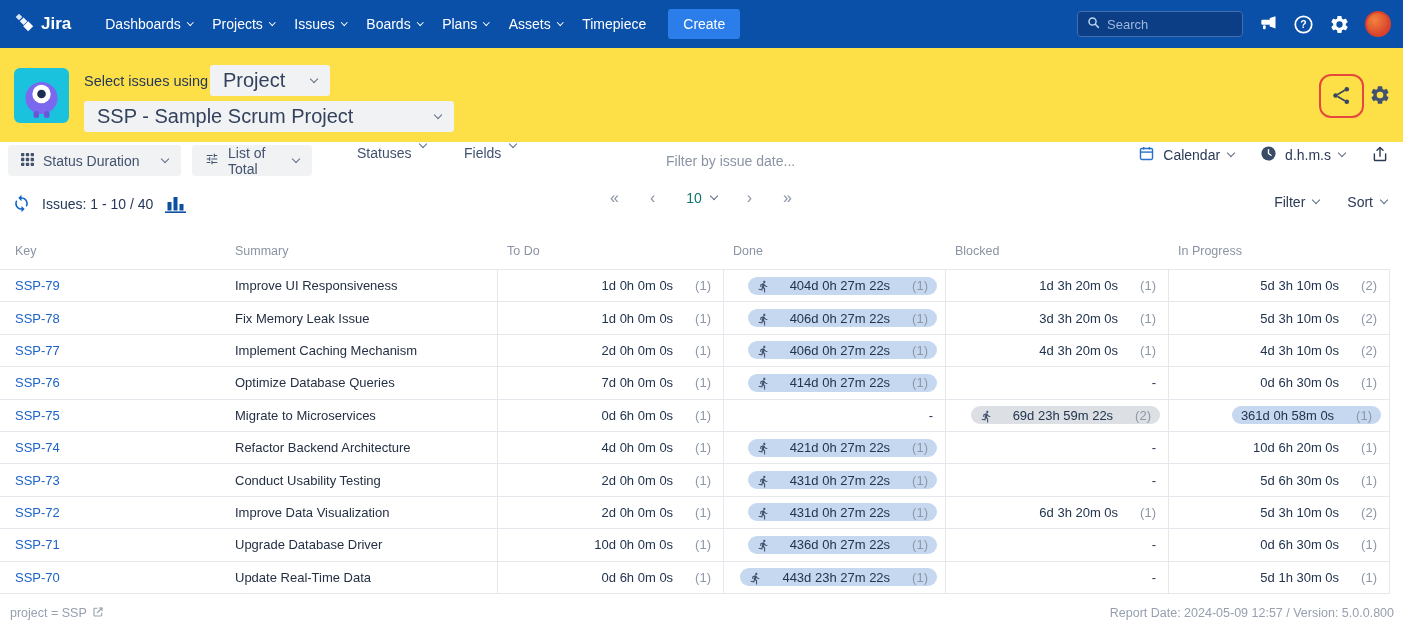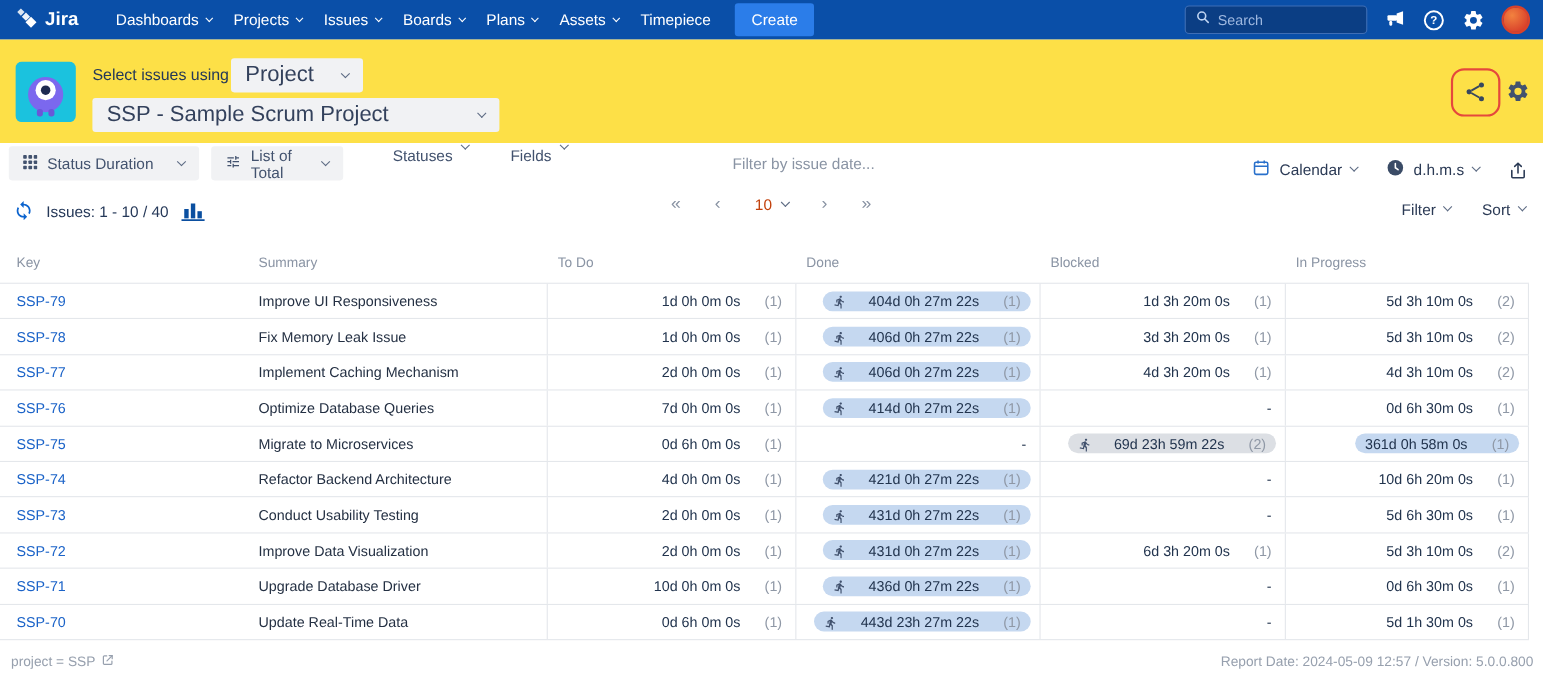--- a/index.html
+++ b/index.html
@@ -5,21 +5,21 @@
   * { margin:0; padding:0; box-sizing:border-box; }
   html,body { width:1403px; height:620px; background:#fff; overflow:hidden;
     font-family:"Liberation Sans", sans-serif; color:#253858; }
 
   .chev{display:inline-block;width:6px;height:6px;border-right:1.7px solid currentColor;
     border-bottom:1.7px solid currentColor;transform:rotate(45deg);flex:none;margin-top:-4px}
   .chev.sm{width:4.5px;height:4.5px;border-width:1.5px}
   .slate{color:#5E6C84}
 
   
-  .navbar{height:36px;background:var(--navbar-bg,#0A4FA8);display:flex;align-items:center;
+  .navbar{height:48px;background:var(--navbar-bg,#0A4FA8);display:flex;align-items:center;
     padding:0 12px 0 14px;}
   .brand{display:flex;align-items:center;gap:7px;color:#fff;font-size:17px;font-weight:bold;
     margin-right:24px;cursor:pointer}
   .nav-item{color:#fff;font-size:14px;margin:0 10px;display:flex;align-items:center;gap:7px;cursor:pointer;white-space:nowrap}
   .create-btn{background:var(--create-btn,#2B7DE9);color:#fff;font-size:14px;border:none;
     border-radius:3px;padding:7px 15px;margin-left:12px;cursor:pointer;font-family:inherit}
   .nav-right{margin-left:auto;display:flex;align-items:center;gap:15px}
   .search-box{display:flex;align-items:center;background:#0B3E84;border:1px solid #3F6EB5;
     border-radius:4px;height:26px;width:166px;padding:0 9px;gap:7px}
   .search-box input{background:transparent;border:none;outline:none;color:#fff;font-size:13px;
@@ -42,31 +42,31 @@
   .share-btn{position:absolute;left:1330px;top:36px;cursor:pointer}
   .sel-gear{position:absolute;left:1369px;top:36px;cursor:pointer}
 
   
   .toolbar{position:relative;height:38px;background:#fff}
   .tb-btn{position:absolute;top:3px;height:31px;background:#F1F2F4;border-radius:3px;
     display:flex;align-items:center;gap:9px;padding:0 13px;font-size:14px;color:#42526E;cursor:pointer}
   .tb-plain{position:absolute;top:3px;height:31px;display:flex;align-items:flex-start;gap:9px;
     font-size:14px;color:#42526E;cursor:pointer}
   .date-filter{position:absolute;left:666px;top:11px;font-size:14px;color:#8A94A4;cursor:text}
-  .tb-right{position:absolute;right:14px;top:3px;height:31px;display:flex;align-items:flex-end;gap:26px}
+  .tb-right{position:absolute;right:14px;top:3px;height:31px;display:flex;align-items:flex-start;gap:26px}
   .tb-right .item{display:flex;align-items:center;gap:8px;color:#2B3A55;font-size:14px;cursor:pointer}
 
   
   .pager{position:relative;height:52px;background:#fff}
   .pager-left{position:absolute;left:12px;top:13px;display:flex;align-items:center;gap:11px;
     font-size:14px;color:#253858}
   .pager-center{position:absolute;left:0;right:0;top:9px;display:flex;justify-content:center;
     align-items:center;gap:30px;color:#8A94A4;font-size:16px}
   .pg-arrow{cursor:pointer;user-select:none;letter-spacing:1px}
-  .pg-size{display:flex;align-items:center;gap:9px;color:#c2410c;font-size:14px;cursor:pointer}
+  .pg-size{display:flex;align-items:center;gap:9px;color:#0f766e;font-size:14px;cursor:pointer}
   .pager-right{position:absolute;right:16px;top:14px;display:flex;gap:28px}
   .pager-right .item{display:flex;align-items:center;gap:8px;color:#2B3A55;font-size:14px;cursor:pointer}
 
   
   .table{width:1390px}
   .thead,.trow{display:grid;grid-template-columns:230px 267px 226px 222px 223px 222px;align-items:center}
   .thead{height:38px;color:#8A94A4;font-size:12.5px;border-bottom:1px solid #E4E7EB}
   .th{padding:0 10px;white-space:nowrap}
   .th.first{padding-left:15px}
   .th.second{padding-left:5px}

